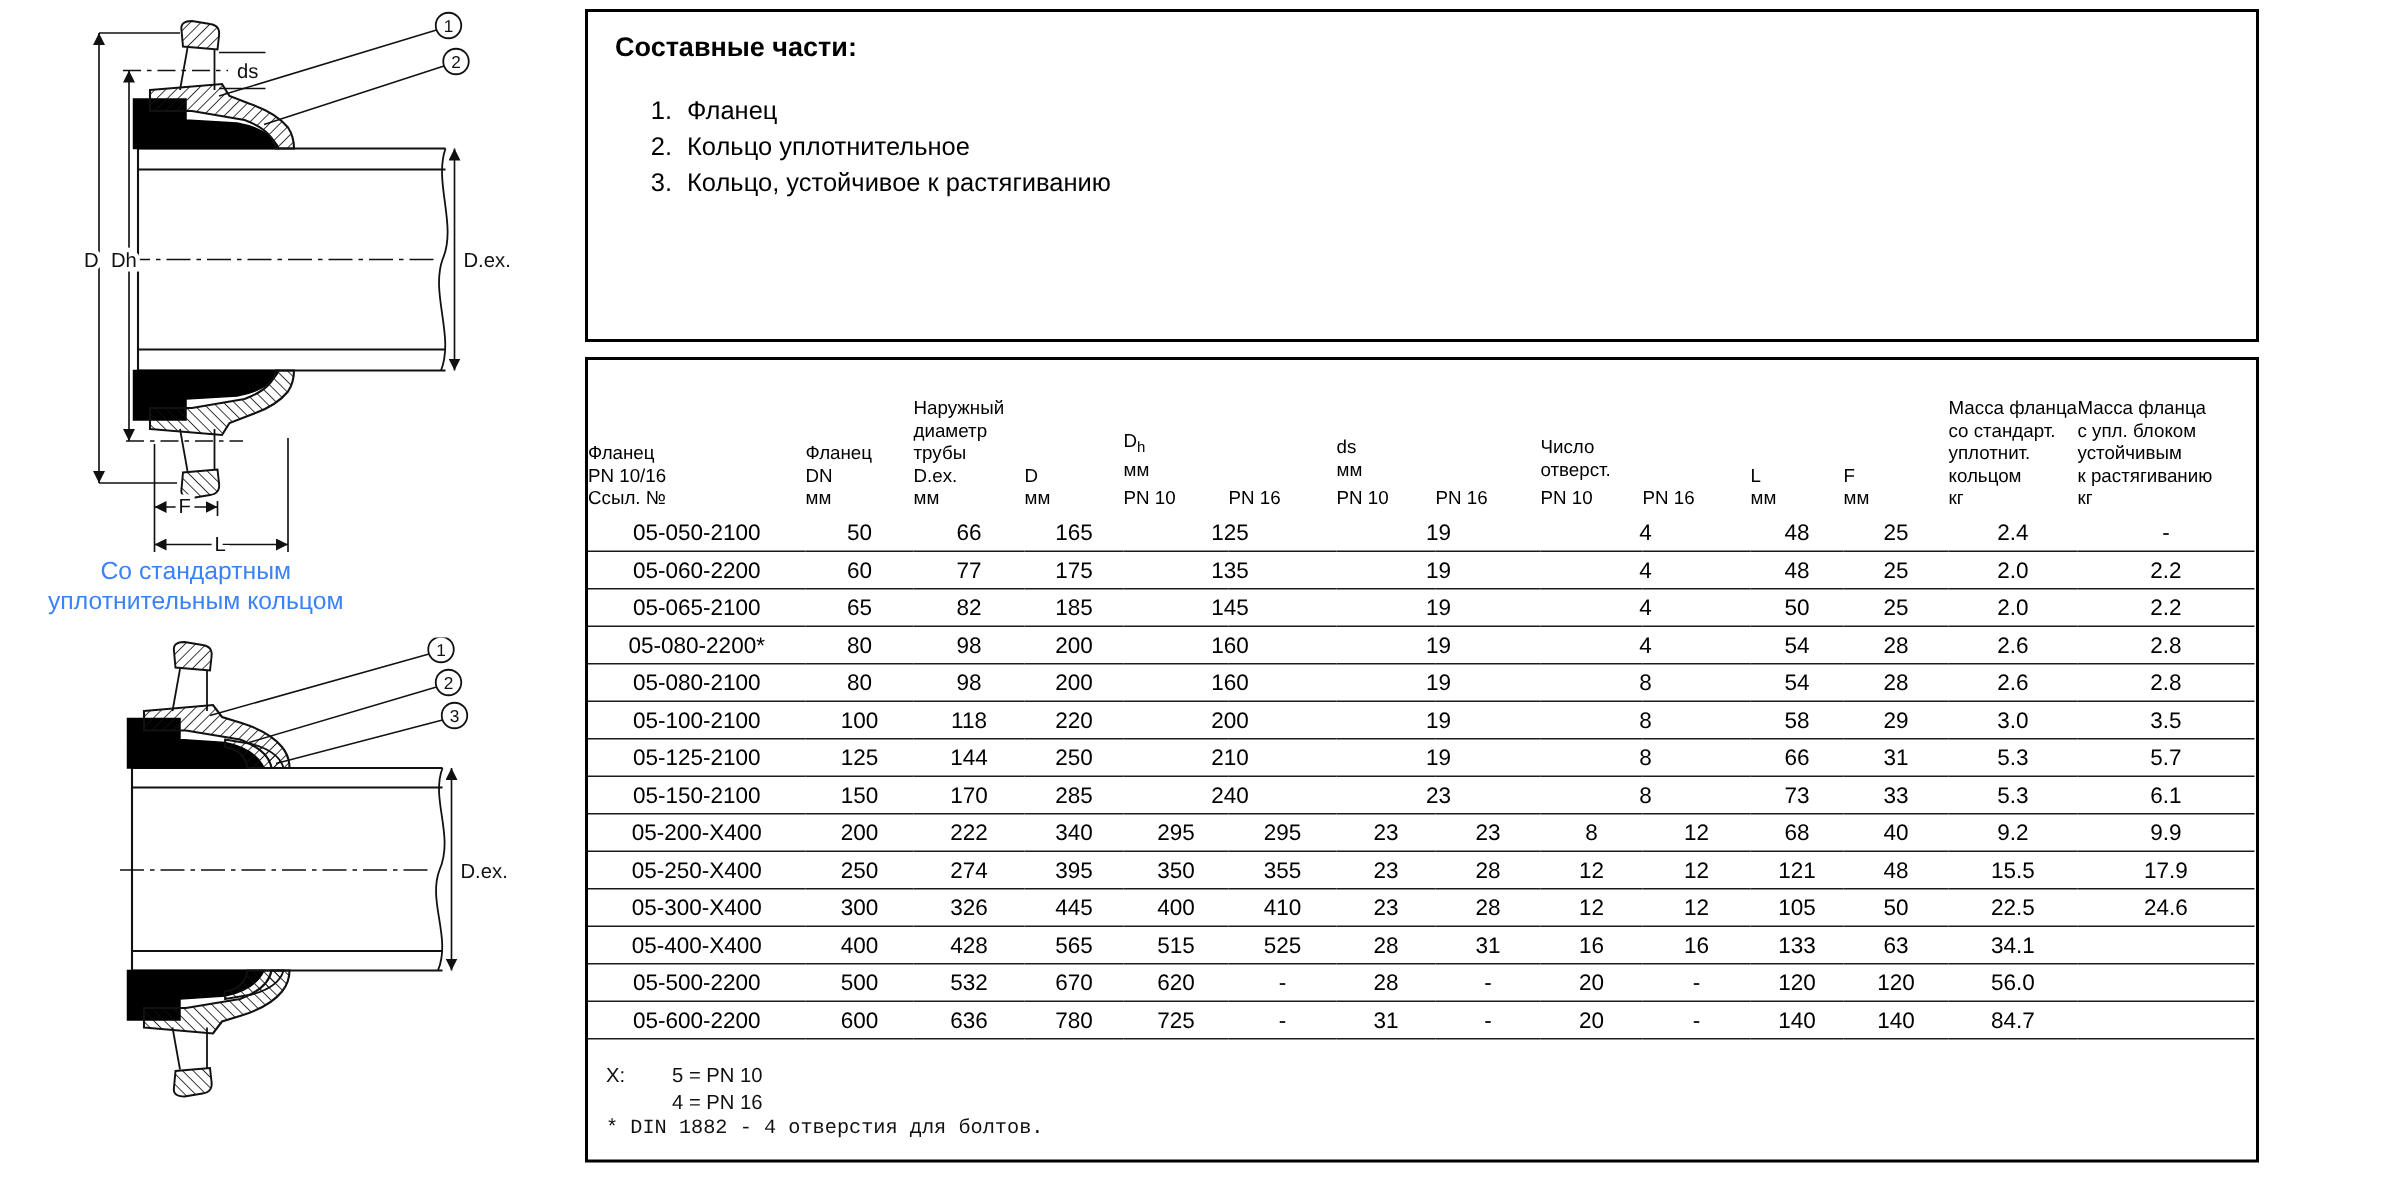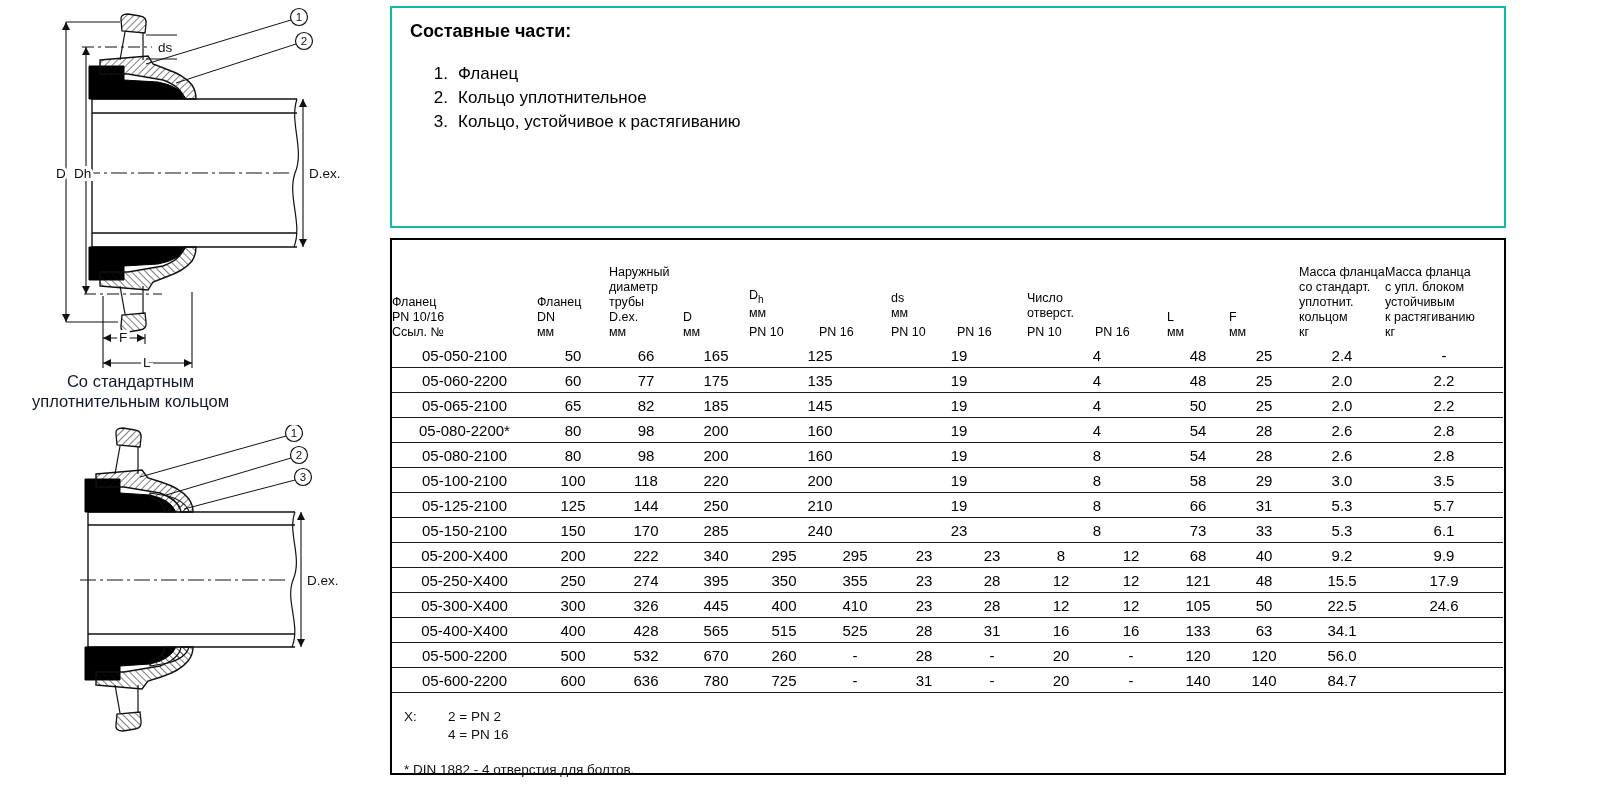--- a/index.html
+++ b/index.html
@@ -1,43 +1,43 @@
 <!DOCTYPE html>
 <html><head>
 <meta charset="utf-8">
 <style>
   html,body{margin:0;padding:0;background:#fff;}
   .page{position:relative;width:1600px;height:800px;background:#ffffff;overflow:hidden;
         font-family:"Liberation Sans","DejaVu Sans",sans-serif;color:#000;}
   svg{position:absolute;display:block;}
   .dim-text{font-family:"Liberation Sans",sans-serif;font-size:13.5px;fill:#111;}
   .callout-num{font-family:"Liberation Sans",sans-serif;font-size:11.5px;fill:#111;}
-  .caption{position:absolute;text-align:center;font-size:16.5px;line-height:20px;color:#0f172a;}
+  .caption{position:absolute;text-align:center;font-size:16.5px;line-height:20px;color:#3b82f6;}
 
   .parts-box{position:absolute;left:390px;top:6px;width:1116px;height:222px;
-             border:2px solid #14b8a6;box-sizing:border-box;padding:13px 18px;}
+             border:2px solid #000000;box-sizing:border-box;padding:13px 18px;}
   .parts-title{font-weight:bold;font-size:18px;}
   .parts-list{margin-top:20px;}
   .part-item{display:flex;font-size:17px;line-height:24px;}
   .part-num{width:24px;text-align:right;margin-left:14px;margin-right:10px;}
 
   .table-box{position:absolute;left:390px;top:238px;width:1116px;height:537px;
              border:2px solid #000;box-sizing:border-box;}
   table.spec{border-collapse:collapse;table-layout:fixed;width:1111px;margin:0;}
   table.spec th{font-weight:normal;font-size:12.5px;line-height:15px;text-align:left;
                 vertical-align:bottom;padding:0 0 3px 0;}
   table.spec thead tr.group-row{height:84px;}
   table.spec thead tr.sub-row{height:19px;}
   table.spec td{font-size:15px;height:24px;text-align:center;padding:0;
                 border-bottom:1px solid #1a1a1a;white-space:nowrap;}
   table.spec sub{font-size:10px;}
   .notes{margin:15px 0 0 12px;font-size:13.5px;line-height:18px;color:#111;}
   .xrow{display:flex;}
   .xlabel{width:44px;}
-  .footnote{margin-top:17px;}
+  .footnote{font-family:Liberation Mono, monospace;}
 </style>
 </head>
 <body>
 
 <div class="page">
 
   <svg style="left:0;top:0" width="385" height="420" viewBox="0 0 385 420">
     <defs>
       <pattern id="hatch1" patternUnits="userSpaceOnUse" width="5" height="5" patternTransform="rotate(45)">
         <line x1="0" y1="0" x2="0" y2="5" stroke="#111" stroke-width="1.1"></line>
@@ -425,21 +425,21 @@
             <td>133</td>
             <td>63</td>
             <td>34.1</td>
             <td></td>
           </tr>
           <tr>
             <td>05-500-2200</td>
             <td>500</td>
             <td>532</td>
             <td>670</td>
-            <td>260</td>
+            <td>620</td>
             <td>-</td>
             <td>28</td>
             <td>-</td>
             <td>20</td>
             <td>-</td>
             <td>120</td>
             <td>120</td>
             <td>56.0</td>
             <td></td>
           </tr>
@@ -458,21 +458,21 @@
             <td>140</td>
             <td>84.7</td>
             <td></td>
           </tr>
         </tbody>
     </table>
     <div class="notes">
       <div class="xrow">
         <span class="xlabel">X:</span>
         <span>
-          <span>2 = PN 2</span><br>
+          <span>5 = PN 10</span><br>
           <span>4 = PN 16</span>
         </span>
       </div>
       <div class="footnote">* DIN 1882 - 4 отверстия для болтов.</div>
     </div>
   </div>
 
 </div>
 
 </body></html>

